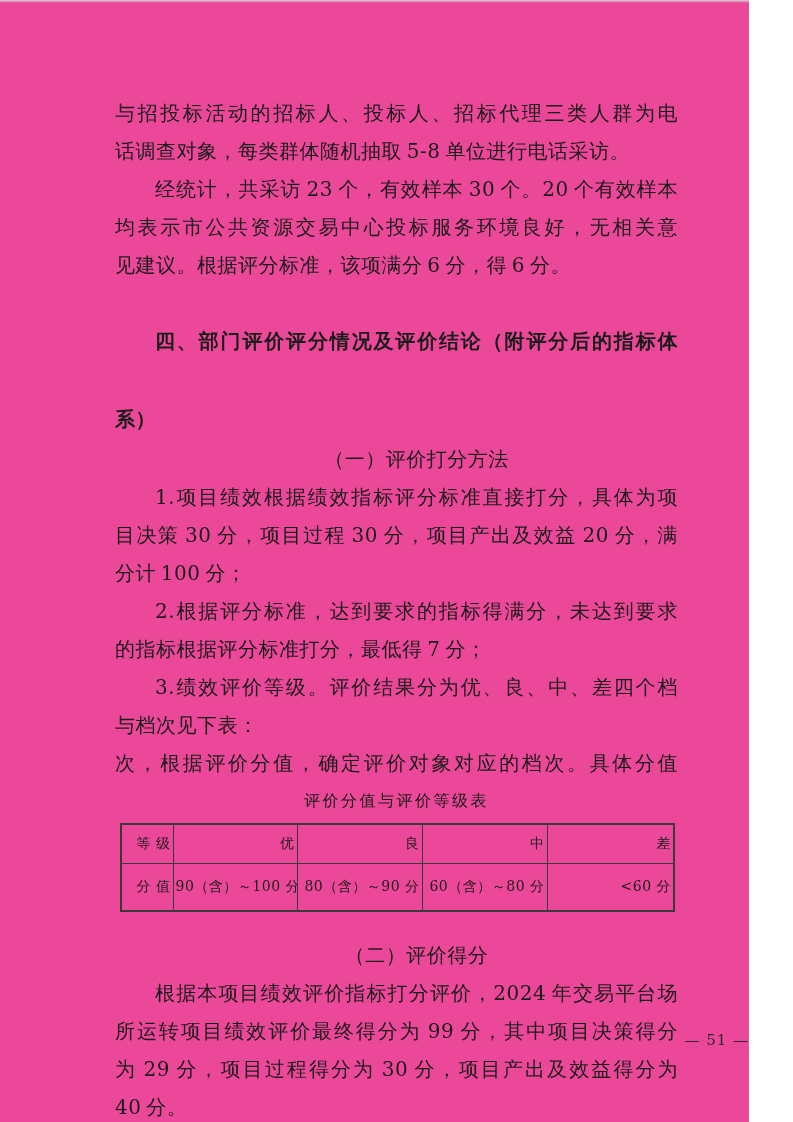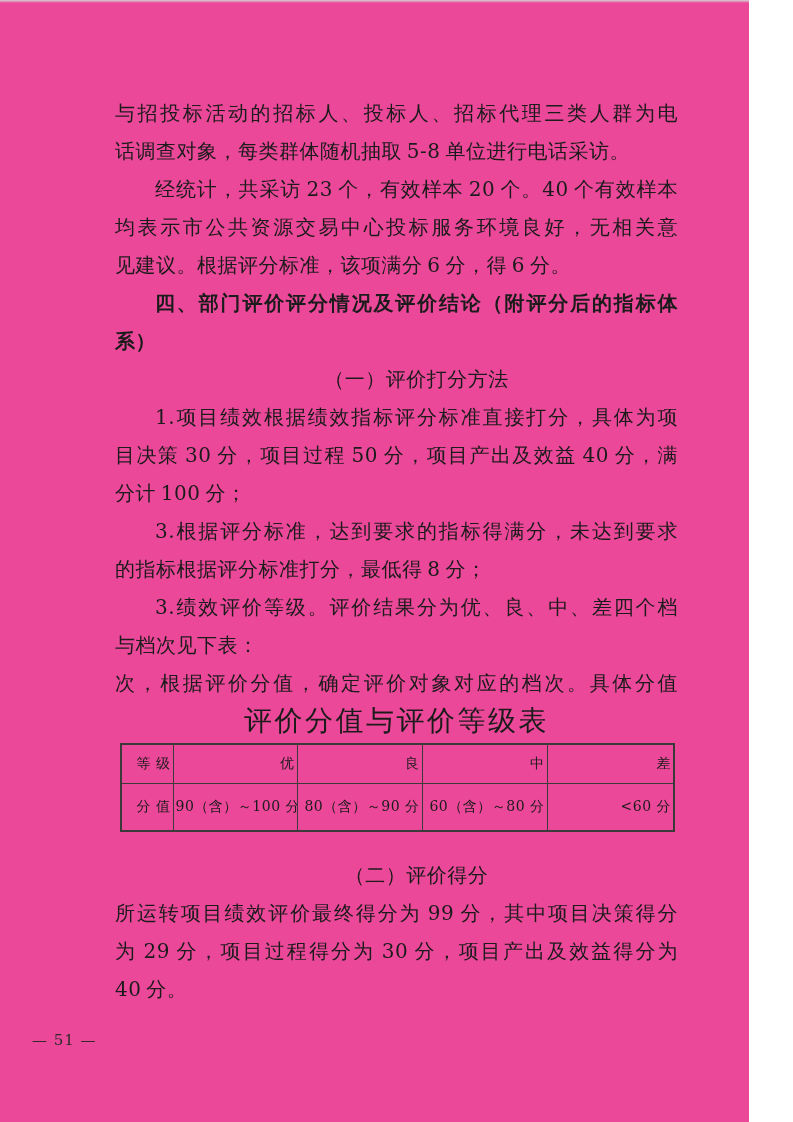--- a/index.html
+++ b/index.html
@@ -34,29 +34,30 @@
     letter-spacing: 0.5px;
     word-spacing: -2px;
     white-space: normal;
   }
   .indent { text-indent: 2em; text-align: center; }
   .just {
     text-align: justify;
     text-align-last: justify;
   }
   .t-heading {
-    font-family: Liberation Serif, serif;
+    font-family: Liberation Mono, monospace;
     font-weight: 700;
     letter-spacing: 0.5px;
+    margin-top: 40px;
   }
   .t-sub {
     font-weight: 400;
   }
   .table-title {
-    font-size: 28px;
+    font-size: 16px;
     line-height: 38px;
     text-align: center;
     letter-spacing: 2.5px;
   }
   table.grade-table {
     border-collapse: collapse;
     table-layout: fixed;
     width: 553px;
     margin-left: 5px;
     margin-top: 3px;
@@ -77,47 +78,47 @@
   col.c-label { width: 52px; }
   col.c-you { width: 124px; }
   col.c-liang { width: 125px; }
   col.c-zhong { width: 125px; }
   col.c-cha { width: 127px; }
   .after-table { margin-top: 24px; }
   .footer {
     position: absolute;
     left: 0; right: 0;
     top: 1031px;
-    text-align: left;
+    text-align: right;
     font-size: 15px;
     letter-spacing: 1px;
     color: #2a2a2a;
     padding-left: 32px;
   }
 </style>
 </head>
 <body>
 
 <div class="page">
   <div class="top-edge"></div>
 
   <div class="content">
     <div class="line just">与招投标活动的招标人、投标人、招标代理三类人群为电</div>
     <div class="line">话调查对象，每类群体随机抽取 5-8 单位进行电话采访。</div>
-    <div class="line indent just">经统计，共采访 23 个，有效样本 20 个。40 个有效样本</div>
+    <div class="line indent just">经统计，共采访 23 个，有效样本 30 个。20 个有效样本</div>
     <div class="line just">均表示市公共资源交易中心投标服务环境良好，无相关意</div>
     <div class="line">见建议。根据评分标准，该项满分 6 分，得 6 分。</div>
     <div class="line t-heading indent just">四、部门评价评分情况及评价结论（附评分后的指标体</div>
     <div class="line t-heading">系）</div>
     <div class="line t-sub indent">（一）评价打分方法</div>
     <div class="line indent just">1.项目绩效根据绩效指标评分标准直接打分，具体为项</div>
-    <div class="line just">目决策 30 分，项目过程 50 分，项目产出及效益 40 分，满</div>
+    <div class="line just">目决策 30 分，项目过程 30 分，项目产出及效益 20 分，满</div>
     <div class="line">分计 100 分；</div>
-    <div class="line indent just">3.根据评分标准，达到要求的指标得满分，未达到要求</div>
-    <div class="line">的指标根据评分标准打分，最低得 8 分；</div>
+    <div class="line indent just">2.根据评分标准，达到要求的指标得满分，未达到要求</div>
+    <div class="line">的指标根据评分标准打分，最低得 7 分；</div>
     <div class="line indent just">3.绩效评价等级。评价结果分为优、良、中、差四个档</div>
     <div class="line">与档次见下表：</div>
     <div class="line just">次，根据评价分值，确定评价对象对应的档次。具体分值</div>
 
     <div class="table-title">评价分值与评价等级表</div>
 
     <table class="grade-table">
       <colgroup>
         <col class="c-label">
           <col class="c-you">
@@ -137,19 +138,20 @@
           <td>分 值</td>
           <td>90（含）～100 分</td>
           <td>80（含）～90 分</td>
           <td>60（含）～80 分</td>
           <td>&lt;60 分</td>
         </tr>
       </tbody>
     </table>
 
     <div class="line t-sub indent after-table">（二）评价得分</div>
+    <div class="line indent just">根据本项目绩效评价指标打分评价，2024 年交易平台场</div>
     <div class="line just">所运转项目绩效评价最终得分为 99 分，其中项目决策得分</div>
     <div class="line just">为 29 分，项目过程得分为 30 分，项目产出及效益得分为</div>
     <div class="line">40 分。</div>
   </div>
 
   <div class="footer">— 51 —</div>
 </div>
 
 </body></html>

